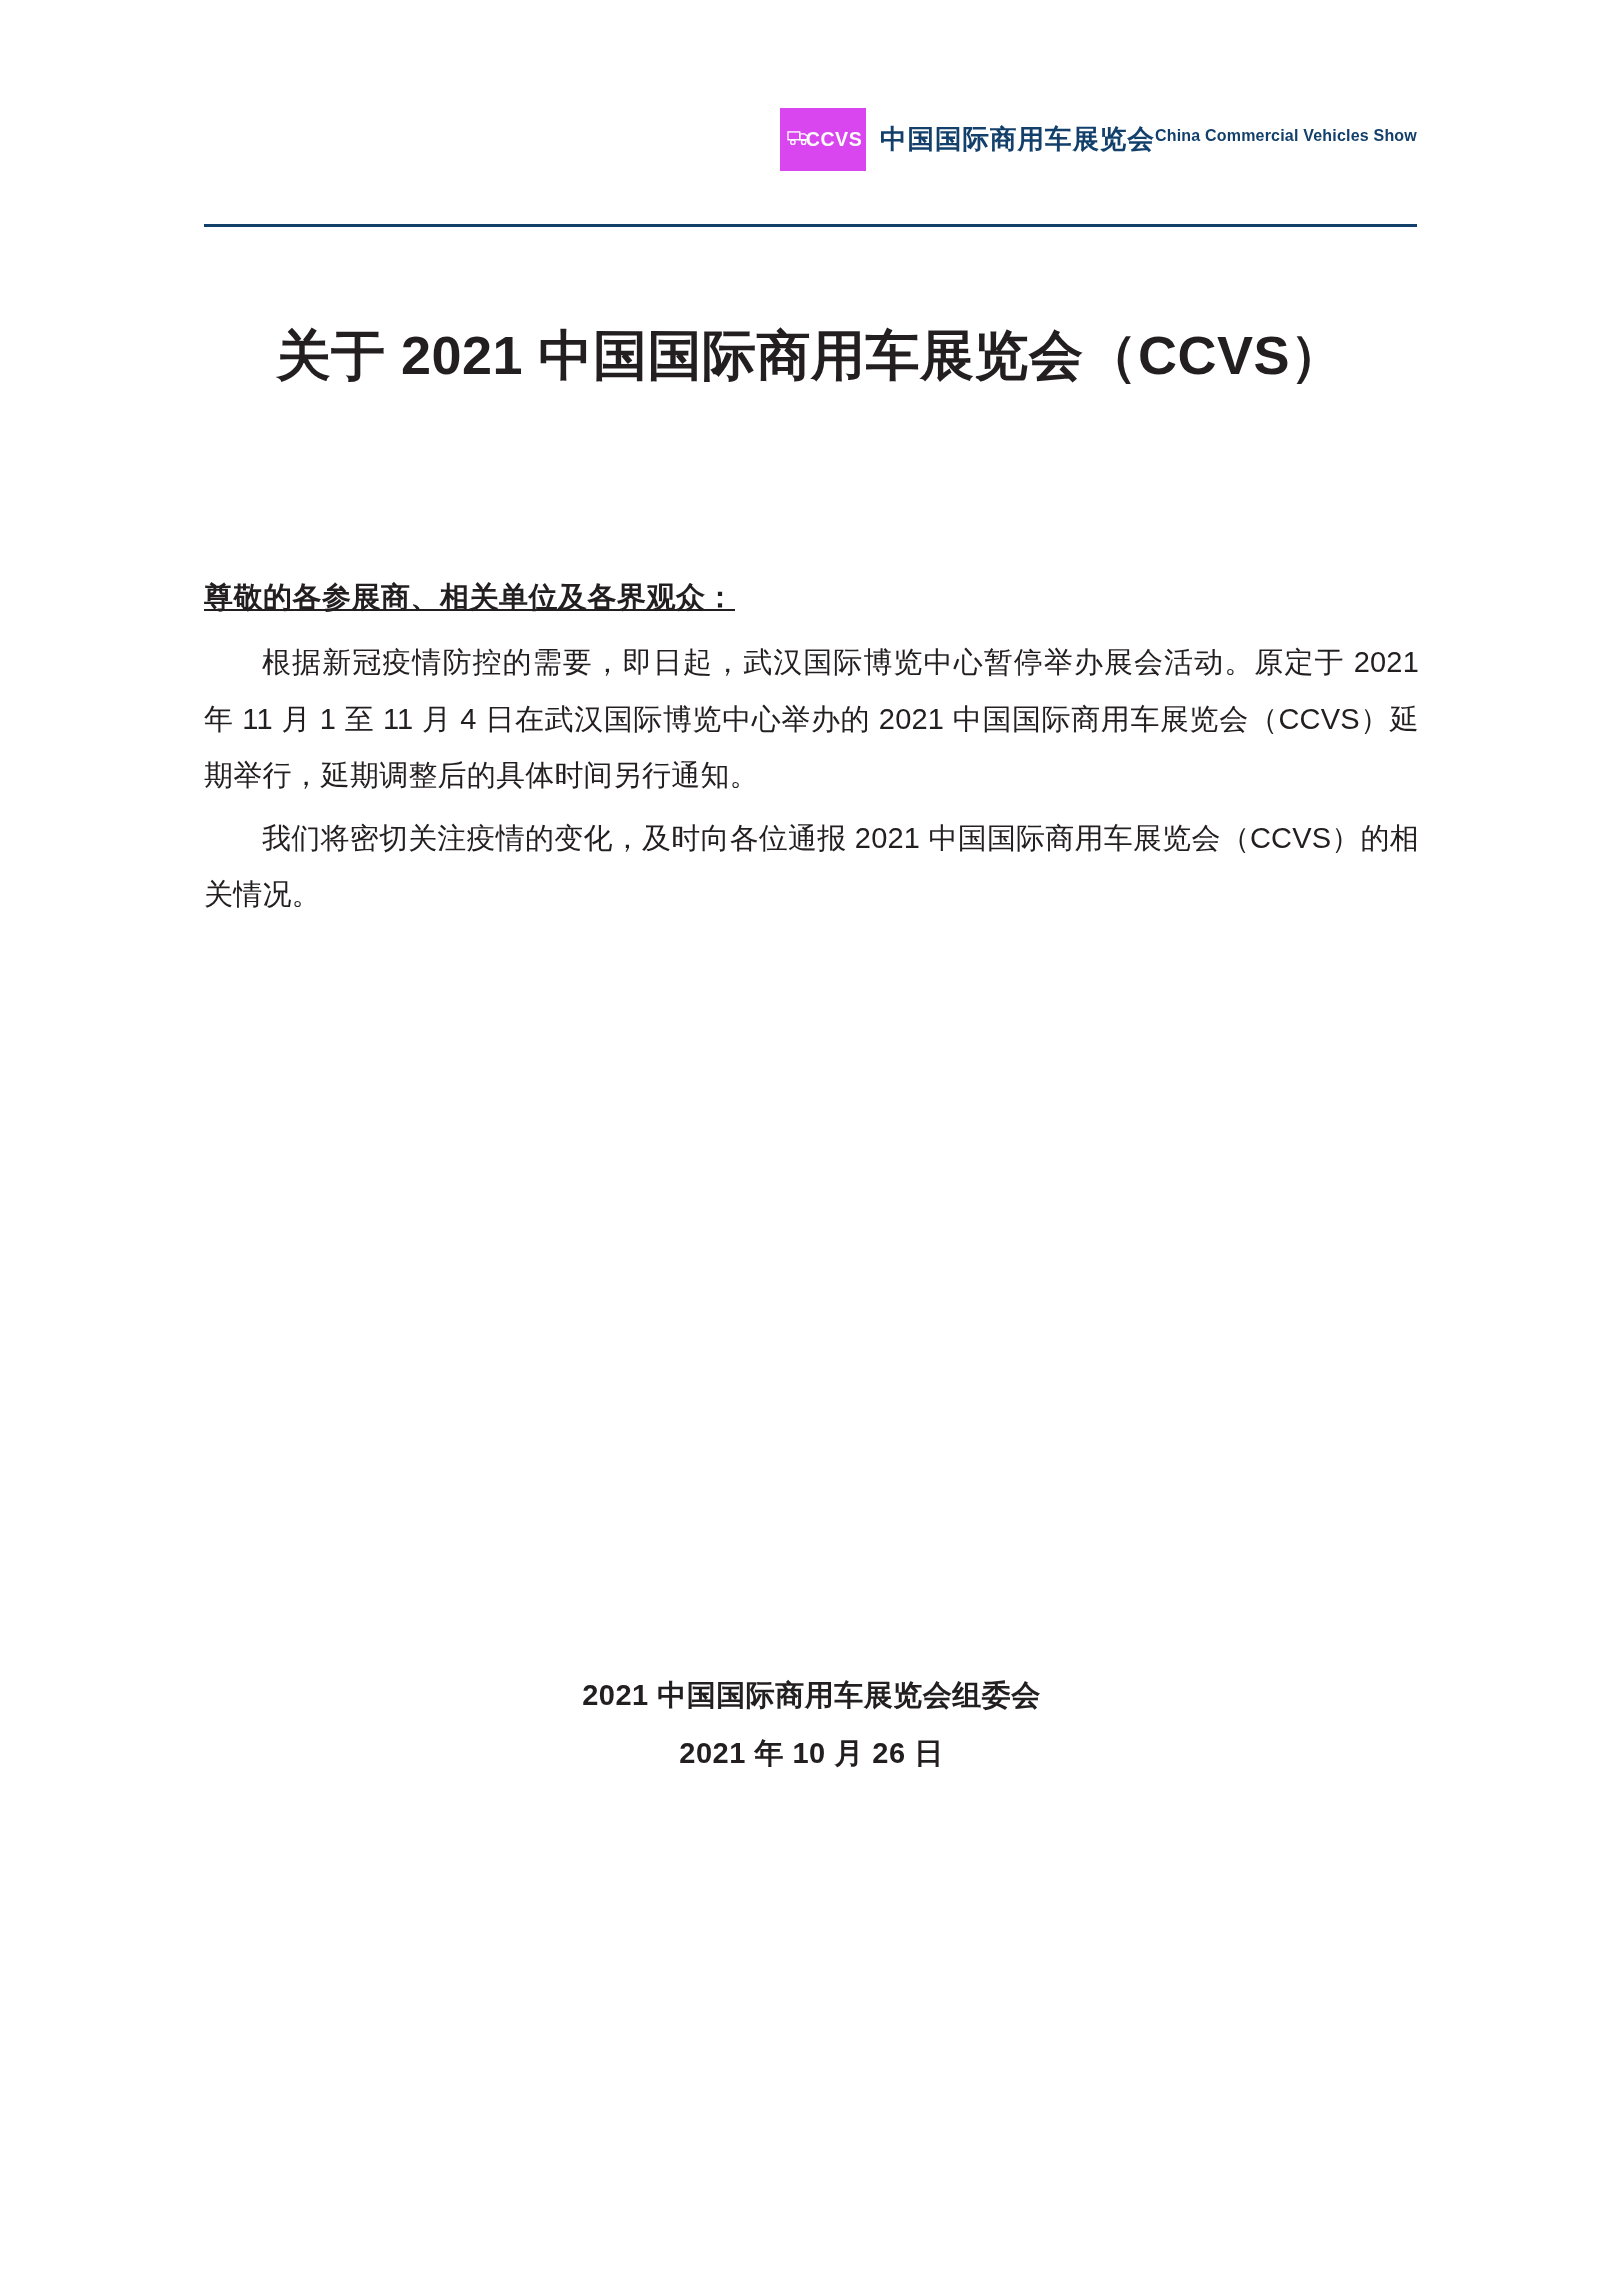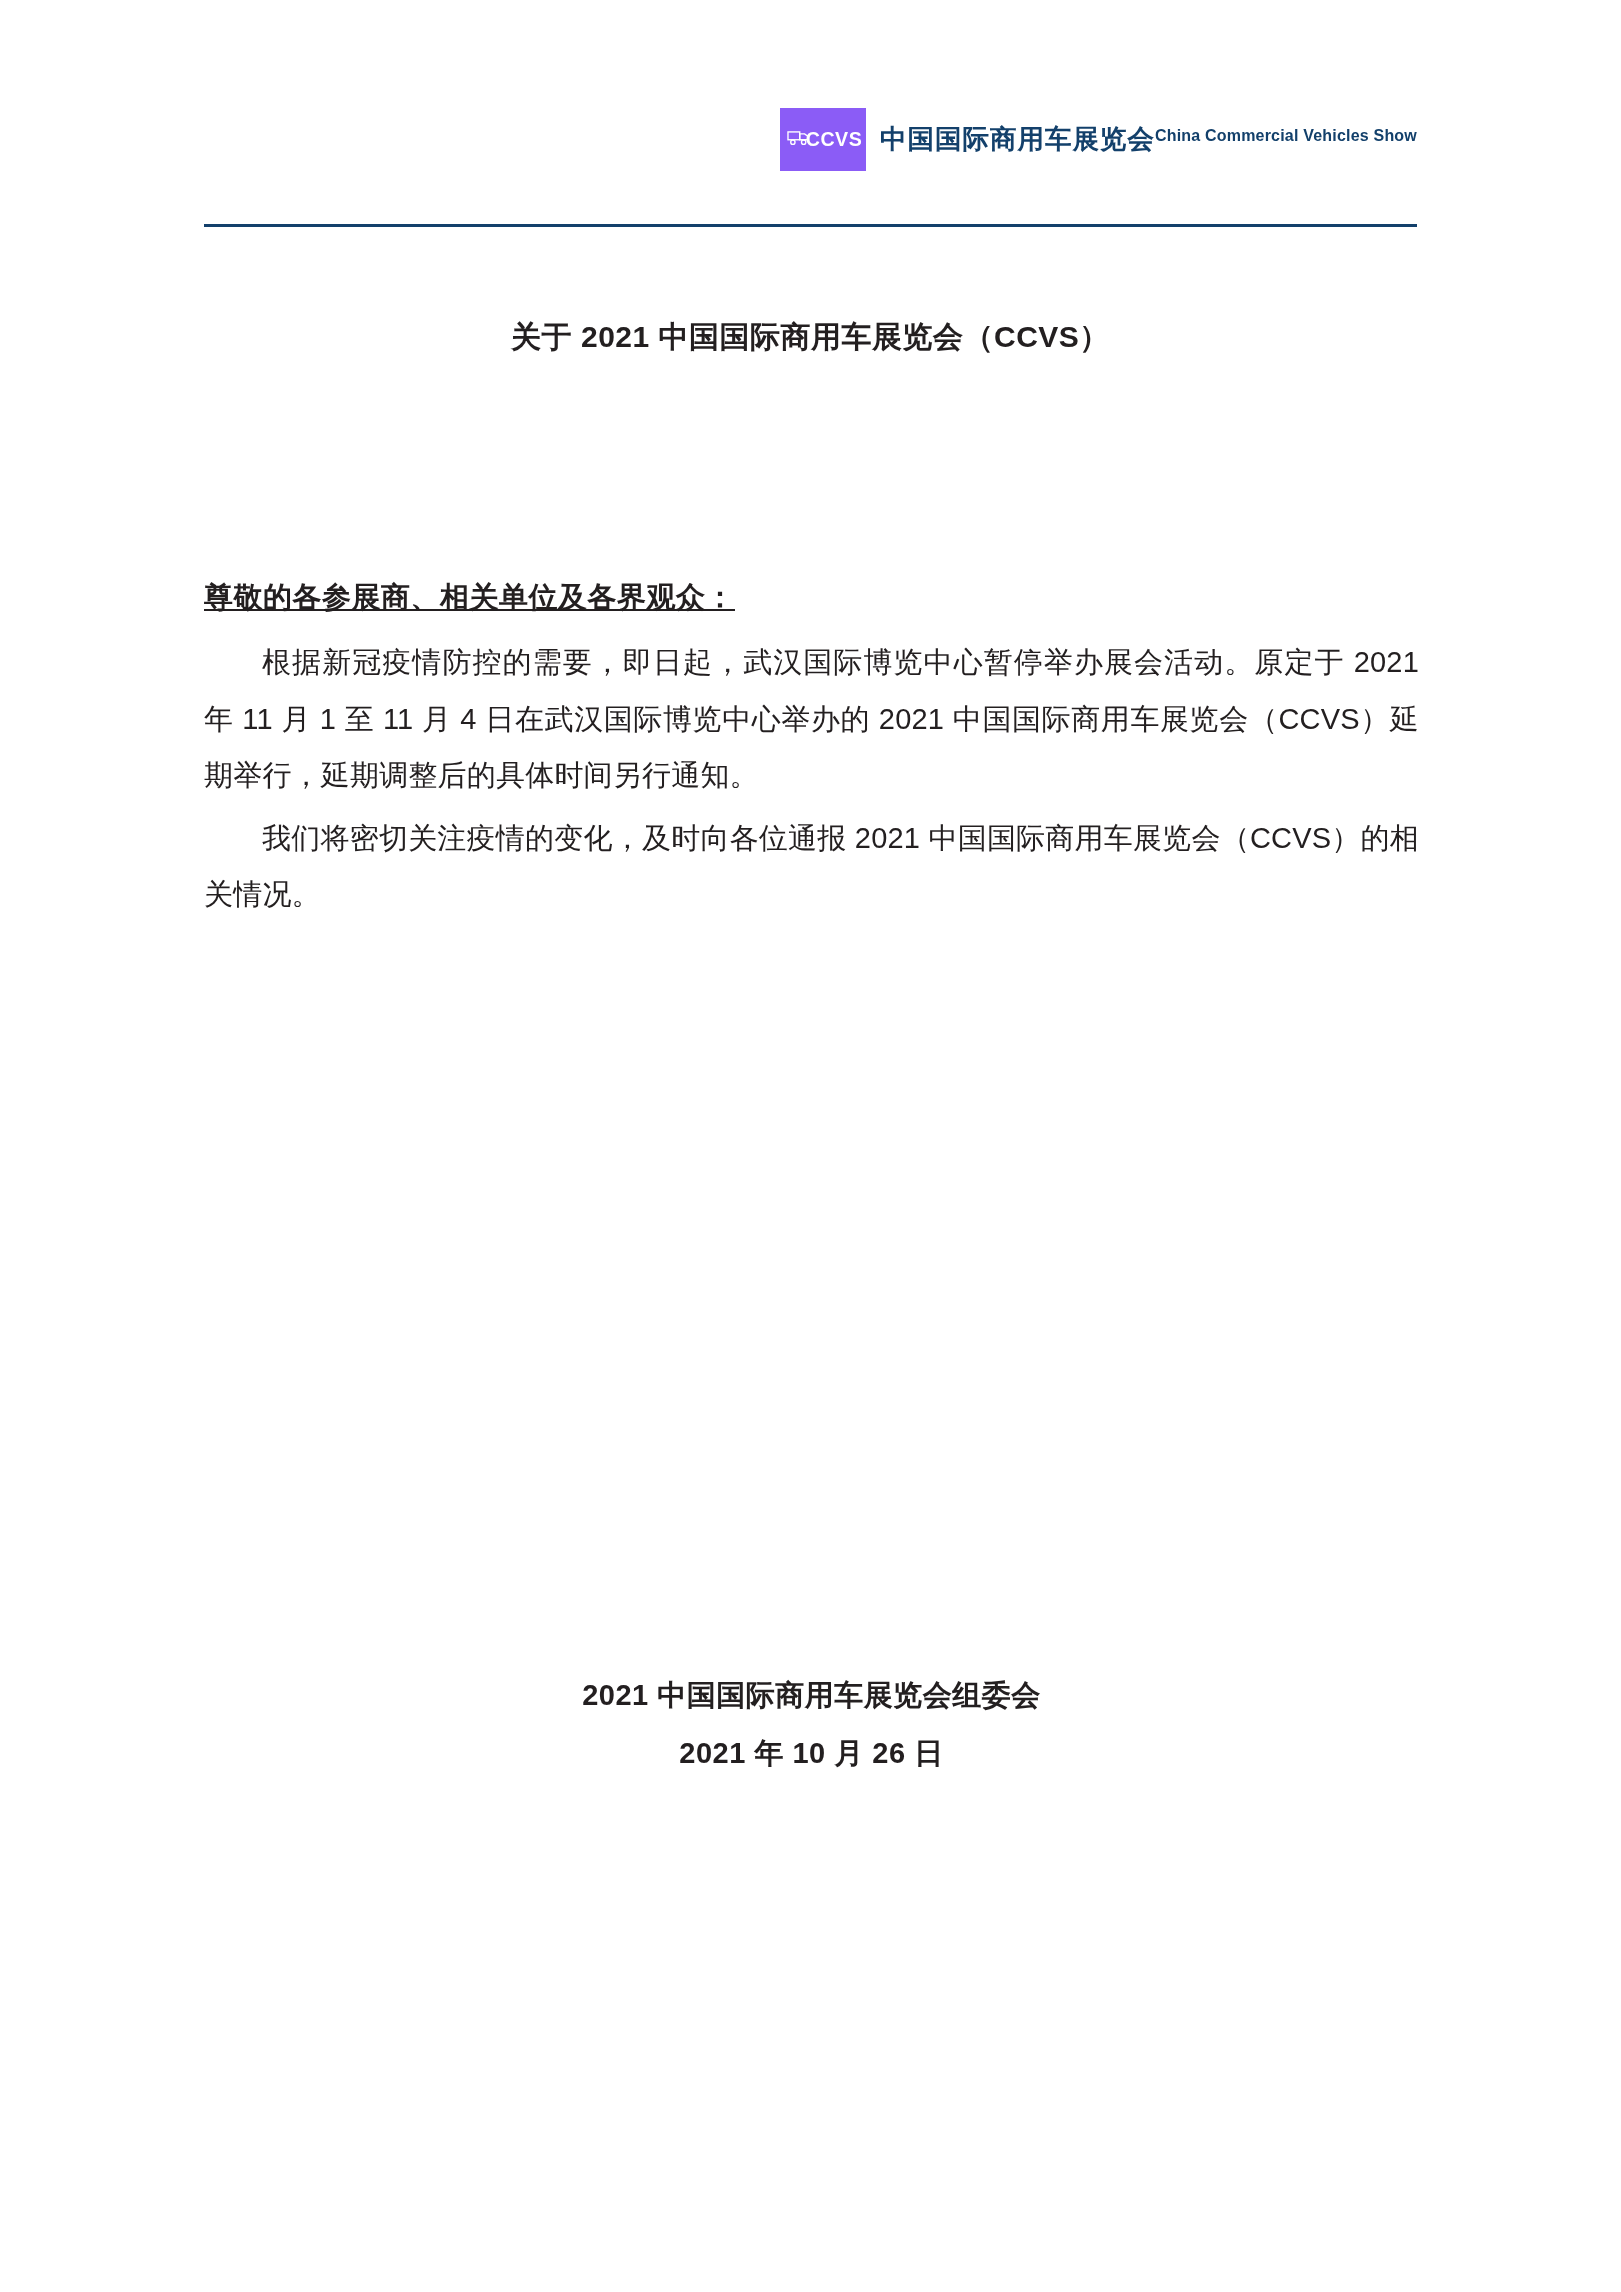--- a/index.html
+++ b/index.html
@@ -35,21 +35,21 @@
     position: absolute;
     right: 0;
     top: 0;
     display: flex;
     align-items: center;
     gap: 13.7px;
   }
   .logo-mark {
     width: 86px;
     height: 63px;
-    background: #8b5cf6;
+    background: #d946ef;
     display: flex;
     align-items: center;
     justify-content: center;
     position: relative;
   }
   .logo-mark .truck {
     position: absolute;
     left: 6.9px;
     top: 19.6px;
   }
@@ -88,21 +88,21 @@
     background: #13406b;
   }
 
   
   .title {
     position: absolute;
     top: 314px;
     left: 204px;
     right: 204px;
     text-align: center;
-    font-size: 30px;
+    font-size: 54px;
     font-weight: bold;
     color: #231f20;
     line-height: 1.55;
     letter-spacing: 0.5px;
   }
   .title-line {
     display: block;
   }
 
   

